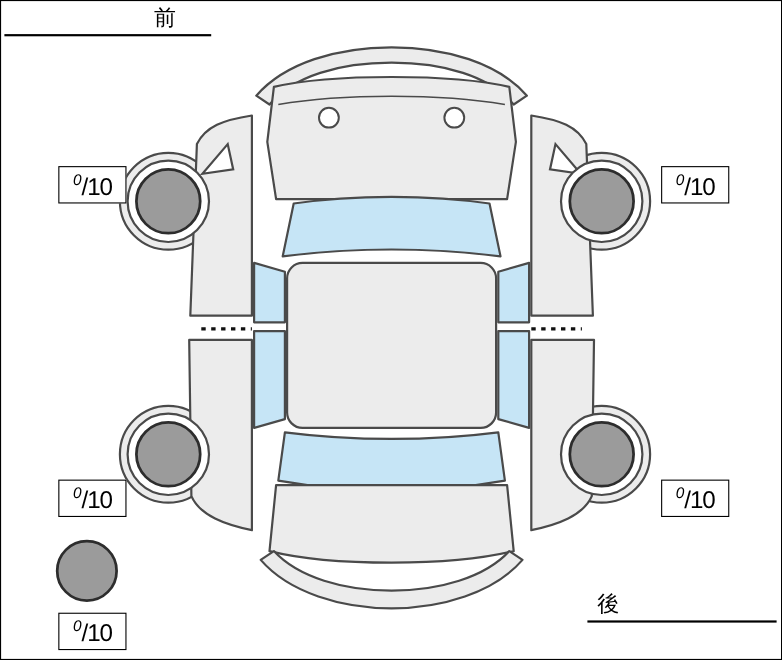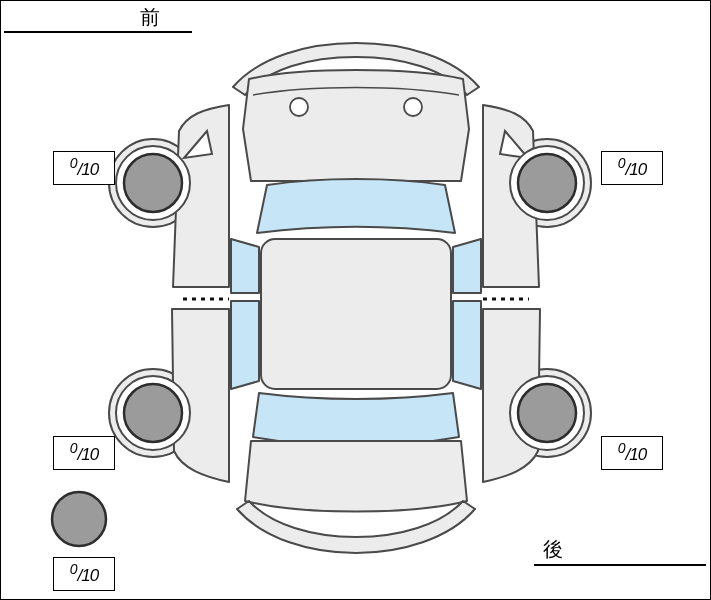--- a/index.html
+++ b/index.html
@@ -36,21 +36,21 @@
   .score-box {
     position: absolute;
     width: 62px; height: 34px;
     background: #ffffff;
     border: 1px solid #000000;
     box-sizing: border-box;
     display: flex; align-items: center; justify-content: center;
     color: var(--text, #000);
   }
   .score-value { font-style: italic; font-size: 14px; transform: translateY(-5px); }
-  .score-max   { font-style: italic; font-size: 17px; transform: translateY(2px); letter-spacing: -1px; }
+  .score-max   { font-size: 22px; transform: translateY(2px); letter-spacing: -1px; }
   #box-front-left  { left: 52px;  top: 150px; }
   #box-front-right { left: 600px; top: 150px; }
   #box-rear-left   { left: 52px;  top: 435px; }
   #box-rear-right  { left: 600px; top: 435px; }
   #box-spare       { left: 52px;  top: 556px; }
 </style>
 </head>
 <body>
 
 <div class="stage">

